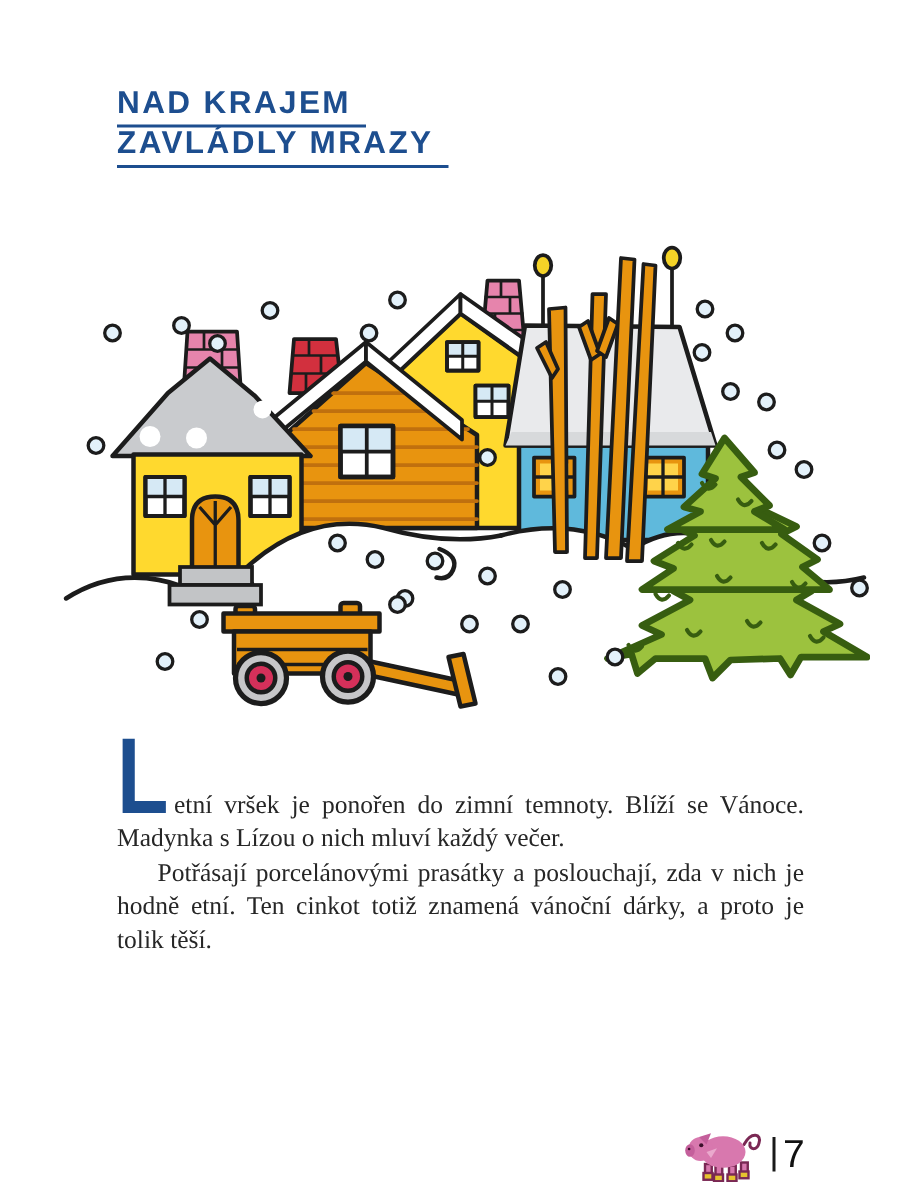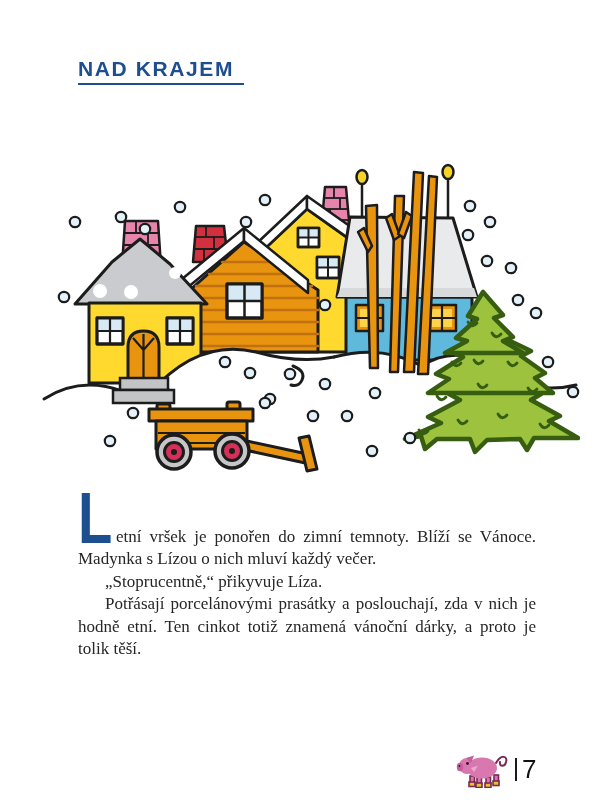--- a/index.html
+++ b/index.html
@@ -28,20 +28,21 @@
   .pnum{font-family:"Liberation Sans",sans-serif;font-size:26px;line-height:1;color:#111;}
   .pig{display:block;}
 </style>
 </head>
 <body>
 
 <div class="page">
 
   <header class="title">
     <div class="title-line"><span>NAD KRAJEM</span></div>
+    <div class="title-line"><span>ZAVLÁDLY MRAZY</span></div>
   </header>
 
   <svg class="illu" width="540" height="322" viewBox="40 158 540 322" xmlns="http://www.w3.org/2000/svg">
 
     <g stroke-linejoin="round">
       <polygon points="325,187 346,187 350,232 321,232" stroke="#1c1c1c" stroke-width="2.5" fill="#e684ac"></polygon>
       <g stroke="#1c1c1c" stroke-width="1.8">
         <line x1="323" y1="198" x2="348" y2="198"></line>
           <line x1="322" y1="209" x2="349" y2="209"></line>
         <line x1="323" y1="220" x2="350" y2="220"></line>
@@ -247,21 +248,20 @@
         <circle cx="347" cy="416" r="5.2"></circle>
         <circle cx="372" cy="451" r="5.2"></circle>
         <circle cx="410" cy="438" r="5.2"></circle>
         <circle cx="325" cy="305" r="5.2"></circle>
       </g>
   </svg>
 
   <span class="dropcap">L</span>
   <main class="bodytext">
     <p class="p-first">etní vršek je ponořen do zimní temnoty. Blíží se Vánoce. Madynka s Lízou o nich mluví každý večer.</p>
-    <p class="p-indent">„Stoprucentně,“ přikyvuje Líza.</p>
     <p class="p-indent">Potřásají porcelánovými prasátky a poslouchají, zda v nich je hodně etní. Ten cinkot totiž znamená vánoční dárky, a proto je tolik těší.</p>
   </main>
 
   <footer class="pagefoot">
     <svg class="pig" width="54" height="38" viewBox="0 0 54 38" xmlns="http://www.w3.org/2000/svg">
       <path d="M40,13 C45,4 52,6 50,12 C49,17 43,17 44,12" fill="none" stroke-width="2" stroke-linecap="round" stroke="#7a2854"></path>
       <g stroke-width="1.6" stroke="#7a2854">
         <rect x="14" y="26" width="4.5" height="7" fill="#d878ae"></rect>
         <rect x="21" y="27" width="4.5" height="7" fill="#d878ae"></rect>
         <rect x="30" y="27" width="4.5" height="7" fill="#d878ae"></rect>

